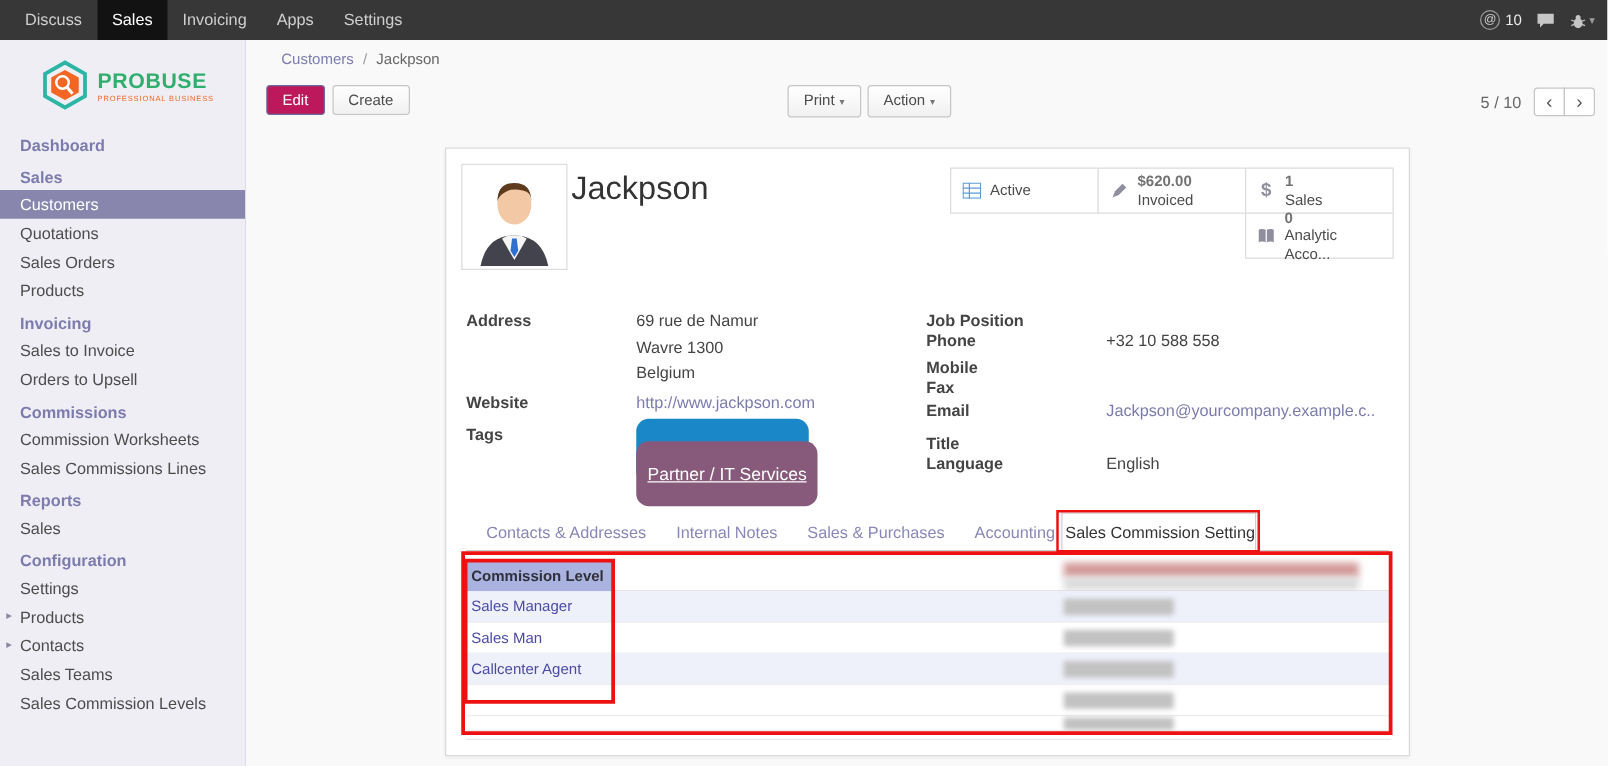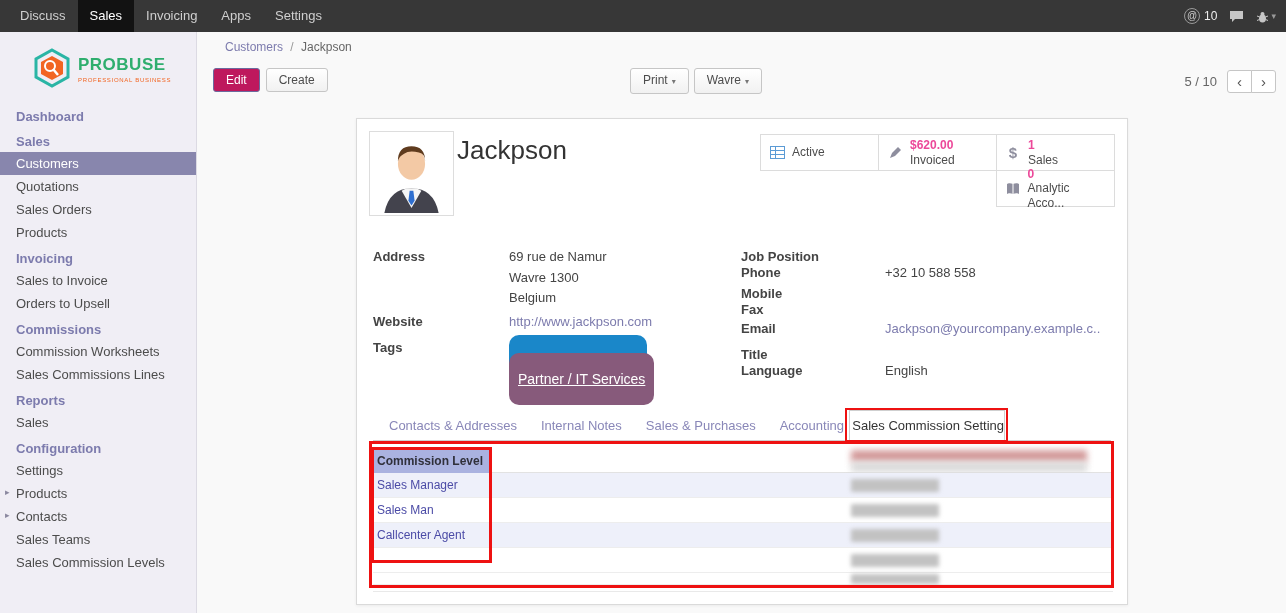--- a/index.html
+++ b/index.html
@@ -58,21 +58,21 @@
     border:1px solid #ddd; background:#fff; padding:2px; }
   .avatar-box svg { width:100%; height:100%; display:block; }
   .record-name { position:absolute; left:100px; top:16px; font-size:26px; font-weight:500; color:#333; }
   .stats-row1 { position:absolute; right:12px; top:15px; display:flex; }
   .stats-row2 { position:absolute; right:12px; top:51px; display:flex; }
   .stat { width:119px; height:37px; border:1px solid #dcdcdc; background:#fff;
     display:flex; align-items:center; padding:0 7px; margin-left:-1px; cursor:pointer; }
   .stat-icon { width:18px; margin-right:6px; display:flex; align-items:center; justify-content:center; }
   .stat-icon-dollar { font-size:15px; font-weight:bold; color:#8e8e9e; }
   .stat-text { display:flex; flex-direction:column; line-height:1.2; }
-  .stat-value { font-size:12px; font-weight:bold; color:#ec4899; }
+  .stat-value { font-size:12px; font-weight:bold; color:#737373; }
   .stat-label { font-size:12px; color:#4c4c4c; }
   .flabel { position:absolute; font-size:13px; font-weight:bold; color:#444; }
   .fvalue { position:absolute; font-size:13px; color:#444; }
   .link { color:#7c7bad; cursor:pointer; }
   .tag { position:absolute; font-size:14px; color:#fff; border-radius:10px; padding:18px 9px;text-decoration:underline; }
   .tag-blue { background:#1a87c9; }
   .tag-magenta { background:#875a7b; }
   
   .tabs { position:absolute; left:16px; right:16px; top:291px; height:31px;
     border-bottom:1px solid #cfcfcf; display:flex; align-items:center; padding-left:4px; }
@@ -207,21 +207,21 @@
   <div class="cp-left">
     <span class="btn btn-primary">Edit</span>
     <span class="btn">Create</span>
   </div>
 
   <div class="cp-center">
     <span class="btn">
       <span>Print</span><span class="caret">▾</span>
     </span>
     <span class="btn">
-      <span>Wavre</span><span class="caret">▾</span>
+      <span>Action</span><span class="caret">▾</span>
     </span>
   </div>
 
   <div class="pager">
     <span>5 / 10</span>
     <span class="pager-group">
       <span class="pager-btn prev">
           <span>‹</span>
         </span>
       <span class="pager-btn next">

